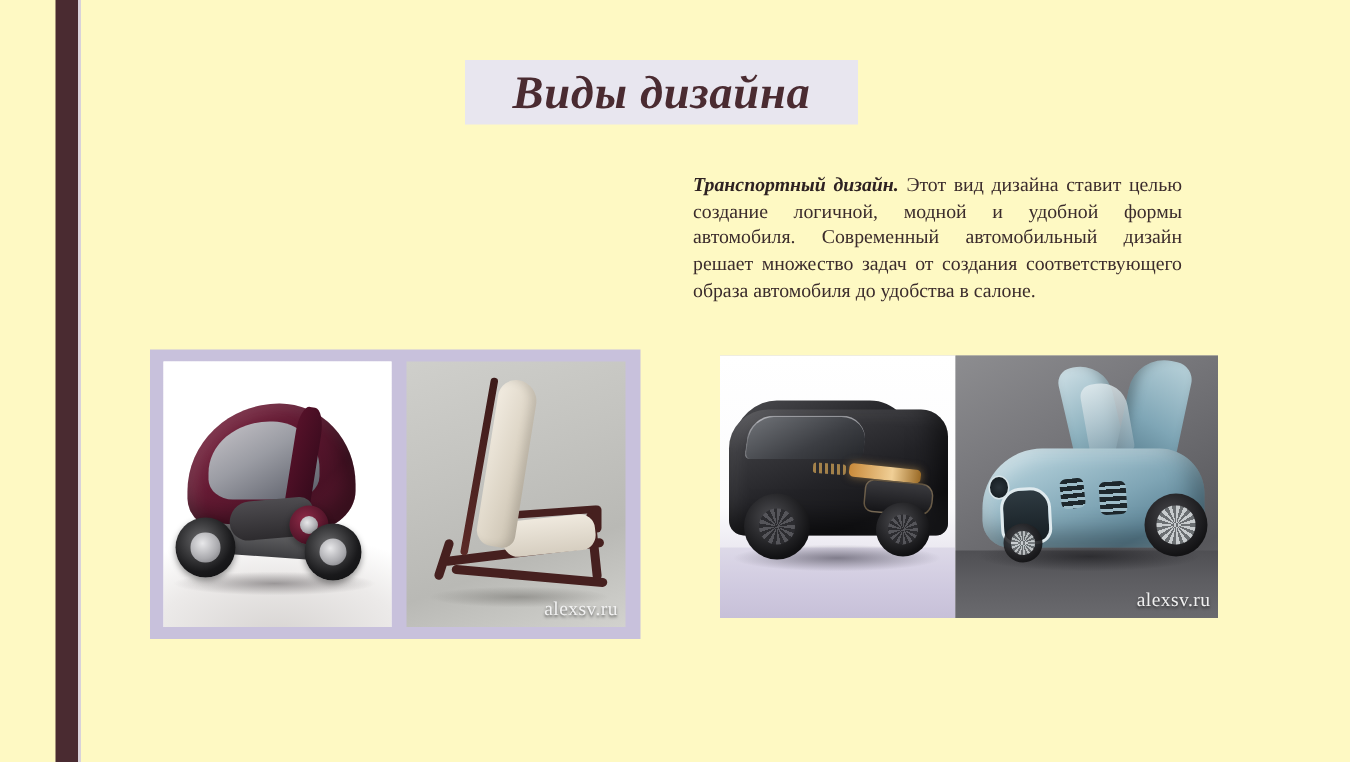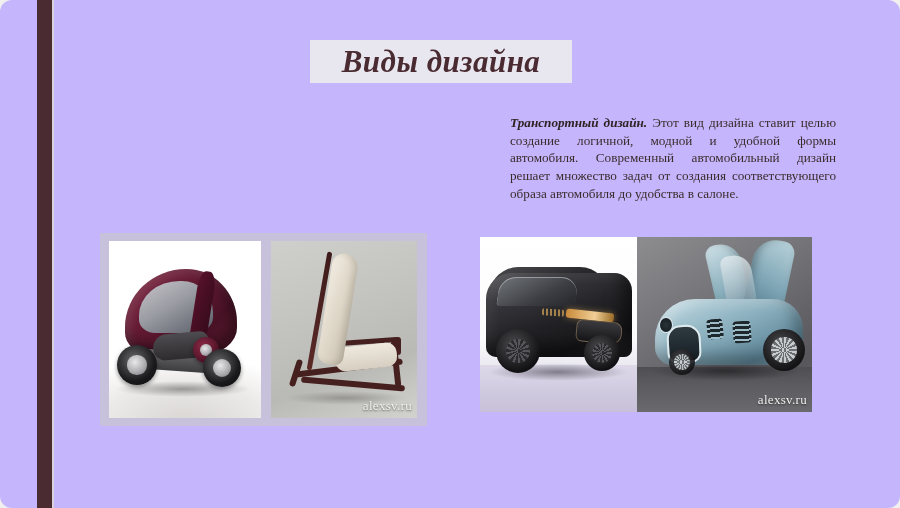--- a/index.html
+++ b/index.html
@@ -3,21 +3,21 @@
 <meta charset="utf-8">
 <style>
   html,body{margin:0;padding:0;}
   body{
     width:900px;height:508px;
     background:#f1f0ee;
     font-family:"Liberation Serif",serif;
     overflow:hidden;
     position:relative;
   }
-  .slide{position:absolute;inset:0;background:#c4b5fd;border-radius:12px;}
+  .slide{position:absolute;inset:0;background:#fef9c3;}
 
   
   .accent-bar{
     position:absolute;left:37px;top:0;width:15px;height:508px;
     background:#4a2b31;
   }
   .accent-bar-edge{
     position:absolute;left:52px;top:0;width:2px;height:508px;
     background:#d9d2da;
   }
@@ -40,21 +40,21 @@
   
   .col{
     position:absolute;
     font-size:13.2px;
     line-height:1.34;
     color:#3b2c2c;
     text-align:justify;
     text-justify:inter-word;
   }
   .col-left{left:104px;top:112px;width:300px;text-align:left;}
-  .col-right{left:510px;top:114px;width:326px;}
+  .col-right{left:462px;top:114px;width:326px;}
   .lead{
     font-weight:bold;font-style:italic;
     color:#2e2222;
   }
 
   
   .panel-left{
     position:absolute;left:100px;top:233px;width:327px;height:193px;
     background:#c8c1dc;
     box-sizing:border-box;

